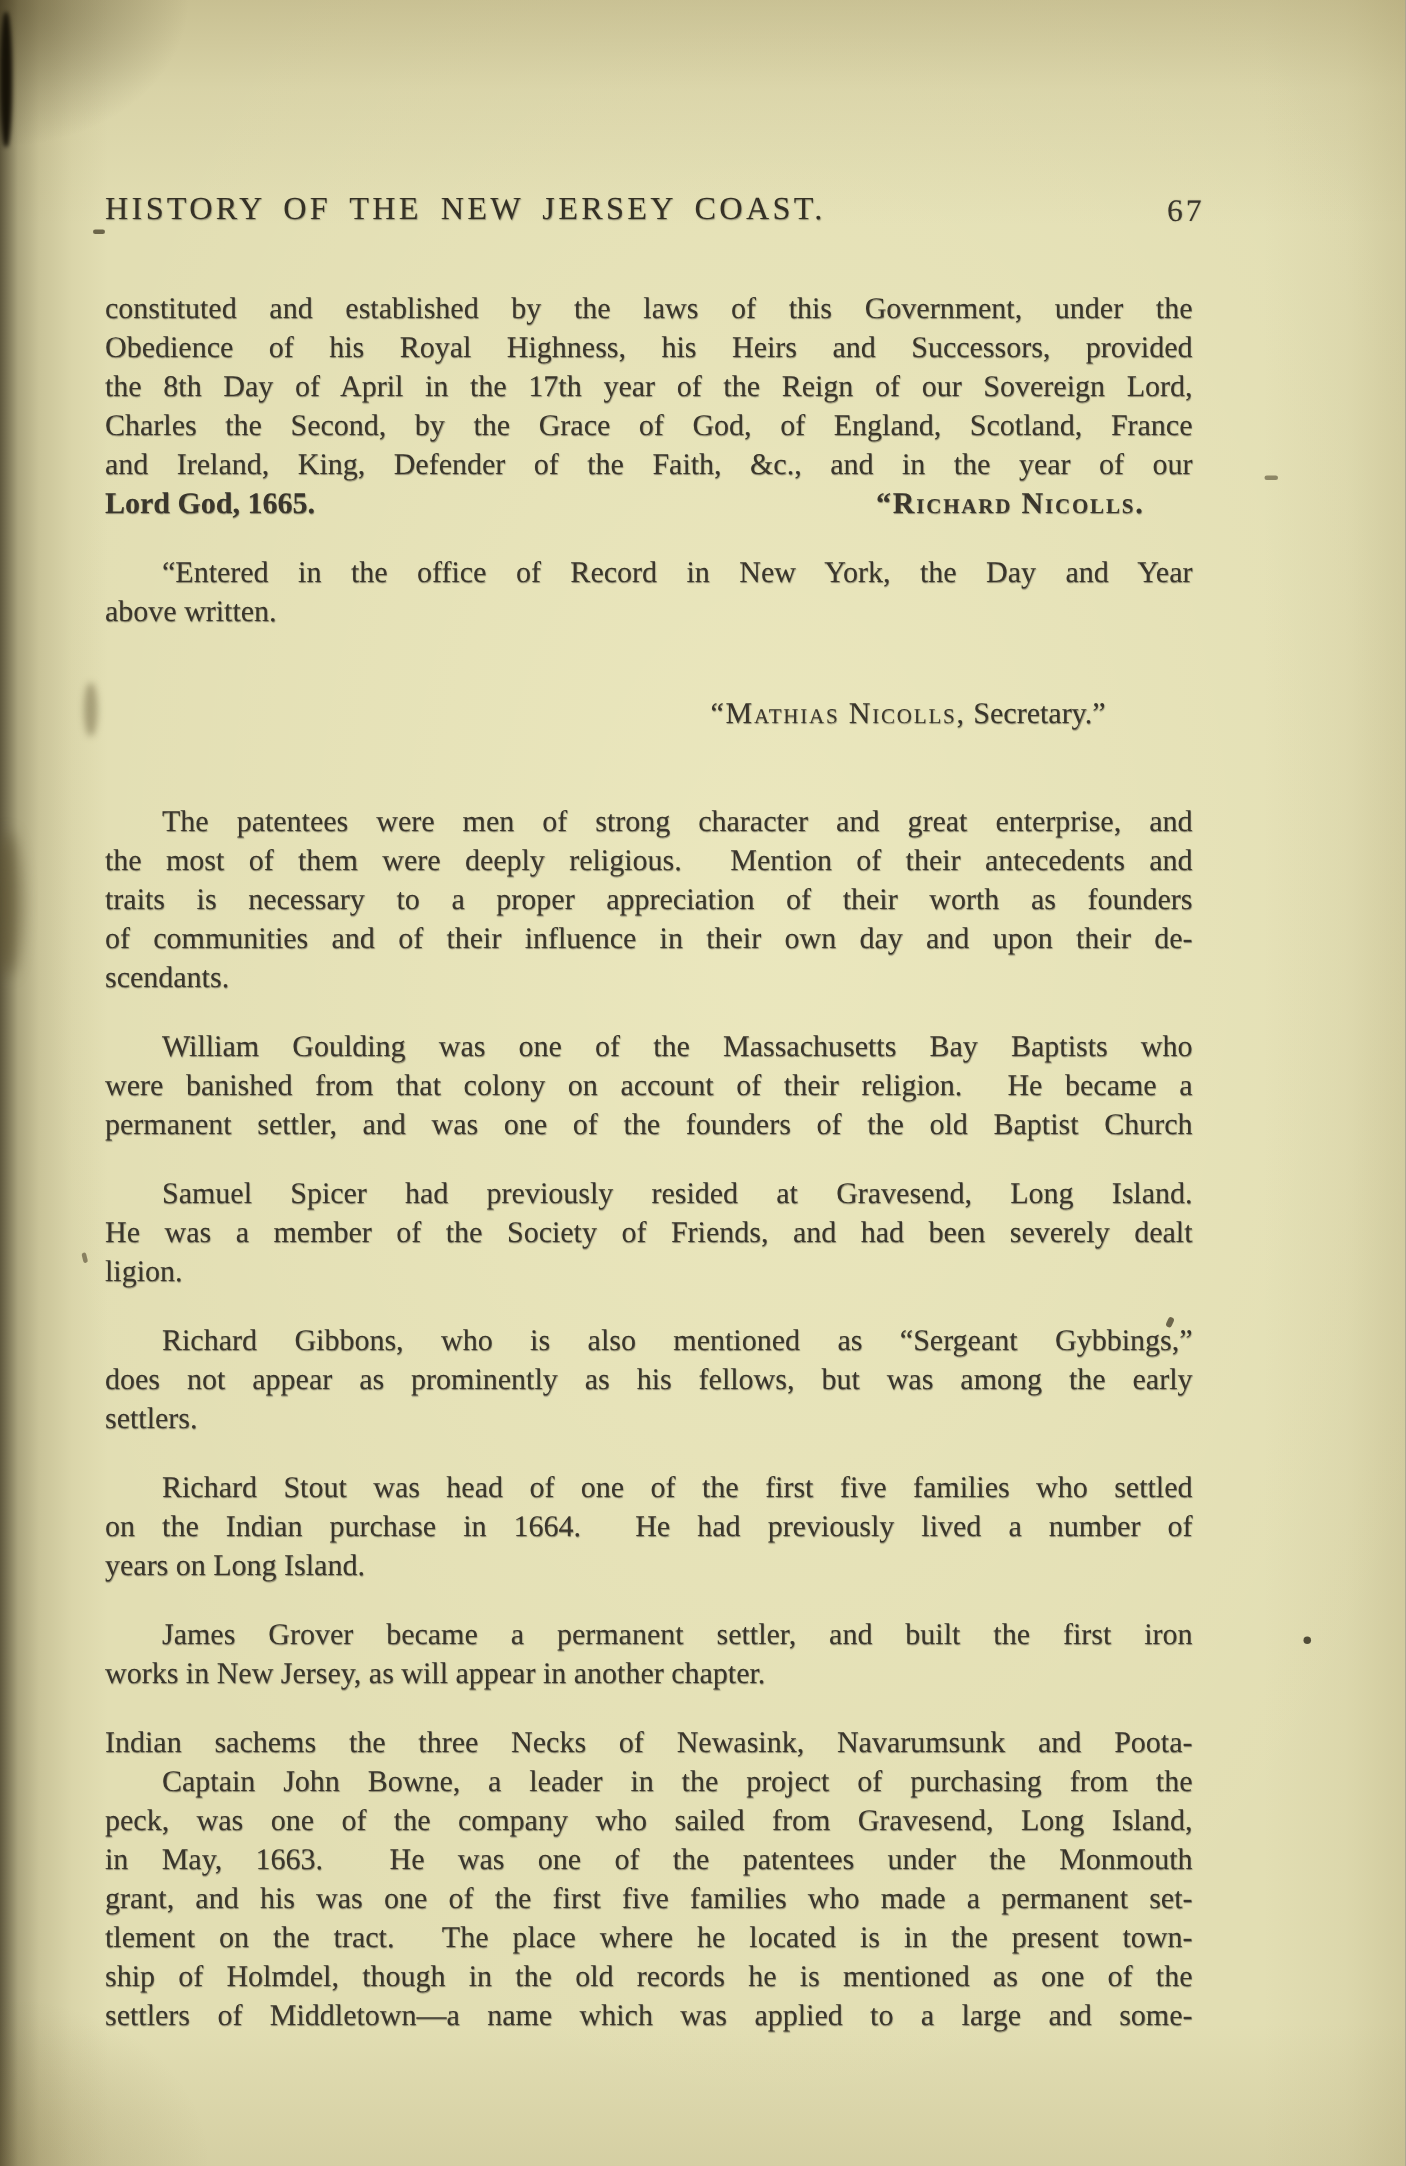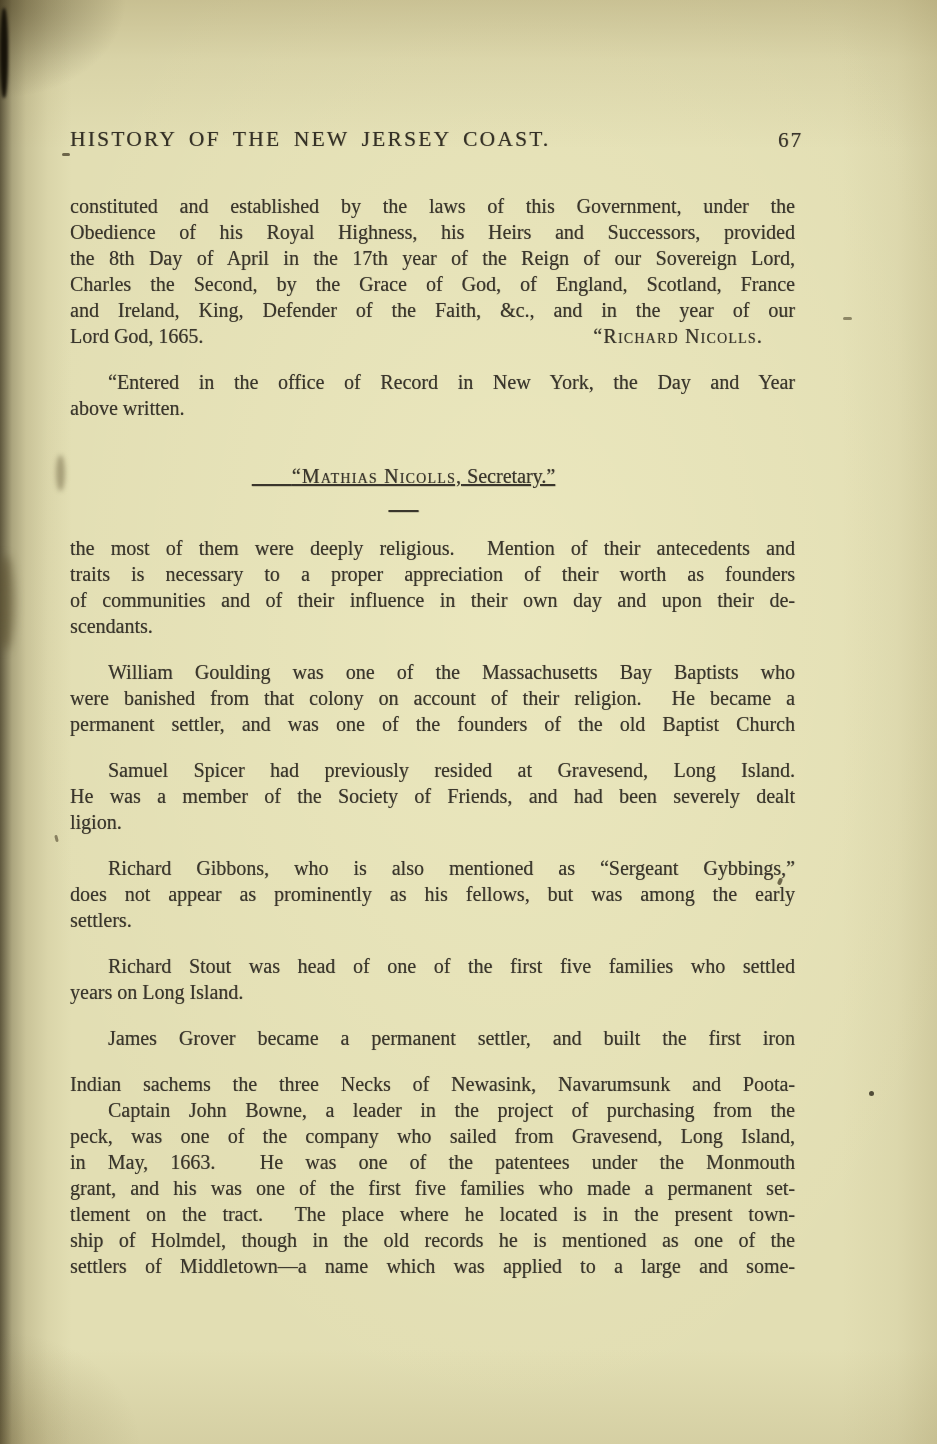--- a/index.html
+++ b/index.html
@@ -38,25 +38,25 @@
   }
   .body {
     position:absolute; left:70px; top:193px; width:725px;
     font-size:20px;
     text-shadow:0.35px 0.35px 0.7px rgba(55,50,38,0.55);
   }
   .para { margin:0; }
   .line { line-height:26px; white-space:pre-wrap; text-align:justify; }
   .fill { text-align-last:justify; }
   .ind { text-indent:38px; }
-  .split { display:flex; justify-content:space-between; }
+  .split { display:flex; justify-content:space-between;font-weight:bold; }
   .sc { font-variant:small-caps; letter-spacing:1.2px; }
   .rn { padding-right:32px;margin-left:12px; }
   .sig { margin-top:-4px; }
-  .sigline { text-align:center; padding-right:58px;text-decoration:underline; }
+  .sigline { text-align:right; padding-right:58px; }
   .m8 { margin-top:8px; }
   .m6 { margin-top:6px; }
   .speck { position:absolute; background:rgba(70,62,40,0.75); }
   .s1 { left:62px;  top:153px;  width:8px; height:3px; border-radius:2px; }
   .s2 { left:843px; top:317px;  width:9px; height:3px; border-radius:2px; background:rgba(95,88,60,0.65); }
   .s3 { left:869px; top:1091px; width:5px; height:5px; border-radius:50%; background:rgba(55,50,35,0.85); }
   .s4 { left:778px; top:878px;  width:4px; height:7px; border-radius:2px; transform:rotate(24deg); }
   .s5 { left:55px;  top:835px;  width:3px; height:7px; border-radius:2px; transform:rotate(-14deg); background:rgba(80,70,45,0.6); }
   .smudge { position:absolute; left:56px; top:455px; width:9px; height:36px;
             background:rgba(95,85,50,0.45); border-radius:50%; filter:blur(2.5px); }
@@ -102,20 +102,21 @@
 
     <p class="para sig">
       </p>
       <div class="line sigline">
         <span class="sc">“Mathias Nicolls,</span><span> Secretary.”</span>
       </div>
     <p></p>
 
     <p class="para m8">
       </p>
+      <div class="line fill ind">The patentees were men of strong character and great enterprise, and</div>
       <div class="line fill">the most of them were deeply religious.  Mention of their antecedents and</div>
       <div class="line fill">traits is necessary to a proper appreciation of their worth as founders</div>
       <div class="line fill">of communities and of their influence in their own day and upon their de-</div>
       <div class="line">scendants.</div>
     <p></p>
 
     <p class="para m6">
       </p>
       <div class="line fill ind">William Goulding was one of the Massachusetts Bay Baptists who</div>
       <div class="line fill">were banished from that colony on account of their religion.  He became a</div>
@@ -132,26 +133,28 @@
     <p class="para m6">
       </p>
       <div class="line fill ind">Richard Gibbons, who is also mentioned as “Sergeant Gybbings,”</div>
       <div class="line fill">does not appear as prominently as his fellows, but was among the early</div>
       <div class="line">settlers.</div>
     <p></p>
 
     <p class="para m6">
       </p>
       <div class="line fill ind">Richard Stout was head of one of the first five families who settled</div>
+      <div class="line fill">on the Indian purchase in 1664.  He had previously lived a number of</div>
       <div class="line">years on Long Island.</div>
     <p></p>
 
     <p class="para m6">
       </p>
       <div class="line fill ind">James Grover became a permanent settler, and built the first iron</div>
+      <div class="line">works in New Jersey, as will appear in another chapter.</div>
     <p></p>
 
     <p class="para m6 p10">
       </p>
       <div class="line fill">Indian sachems the three Necks of Newasink, Navarumsunk and Poota-</div>
       <div class="line fill ind">Captain John Bowne, a leader in the project of purchasing from the</div>
       <div class="line fill">peck, was one of the company who sailed from Gravesend, Long Island,</div>
       <div class="line fill">in May, 1663.  He was one of the patentees under the Monmouth</div>
       <div class="line fill">grant, and his was one of the first five families who made a permanent set-</div>
       <div class="line fill">tlement on the tract.  The place where he located is in the present town-</div>

